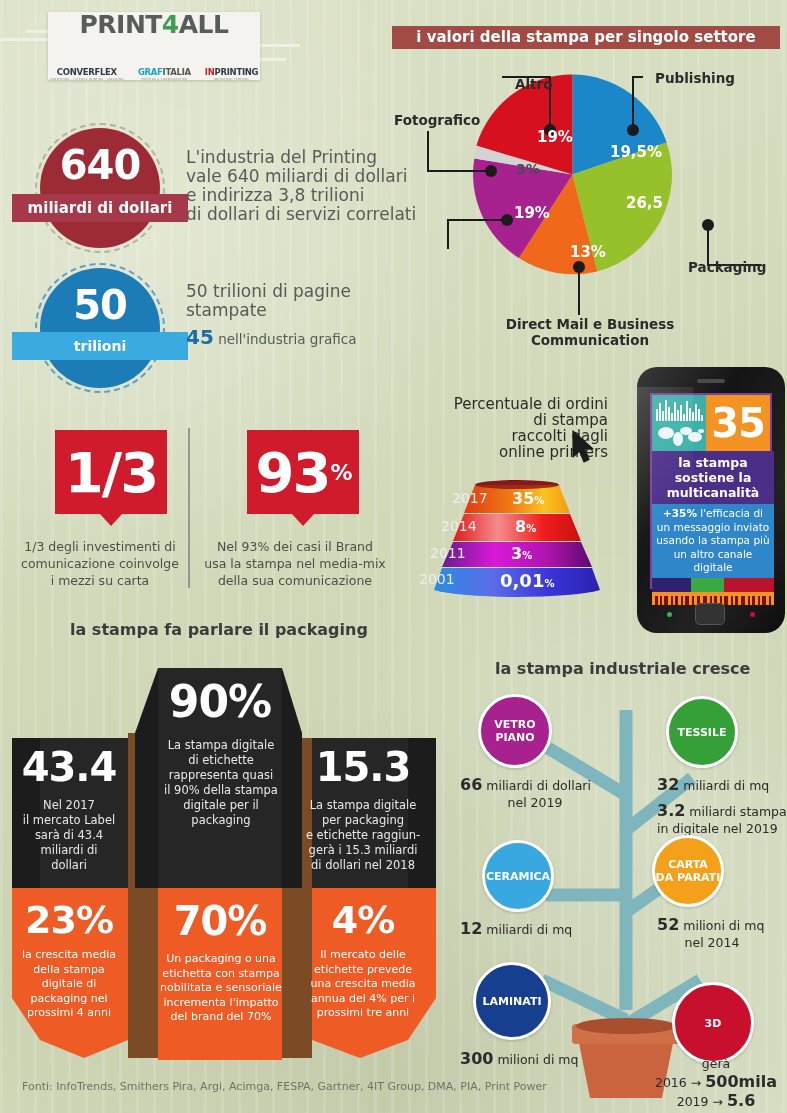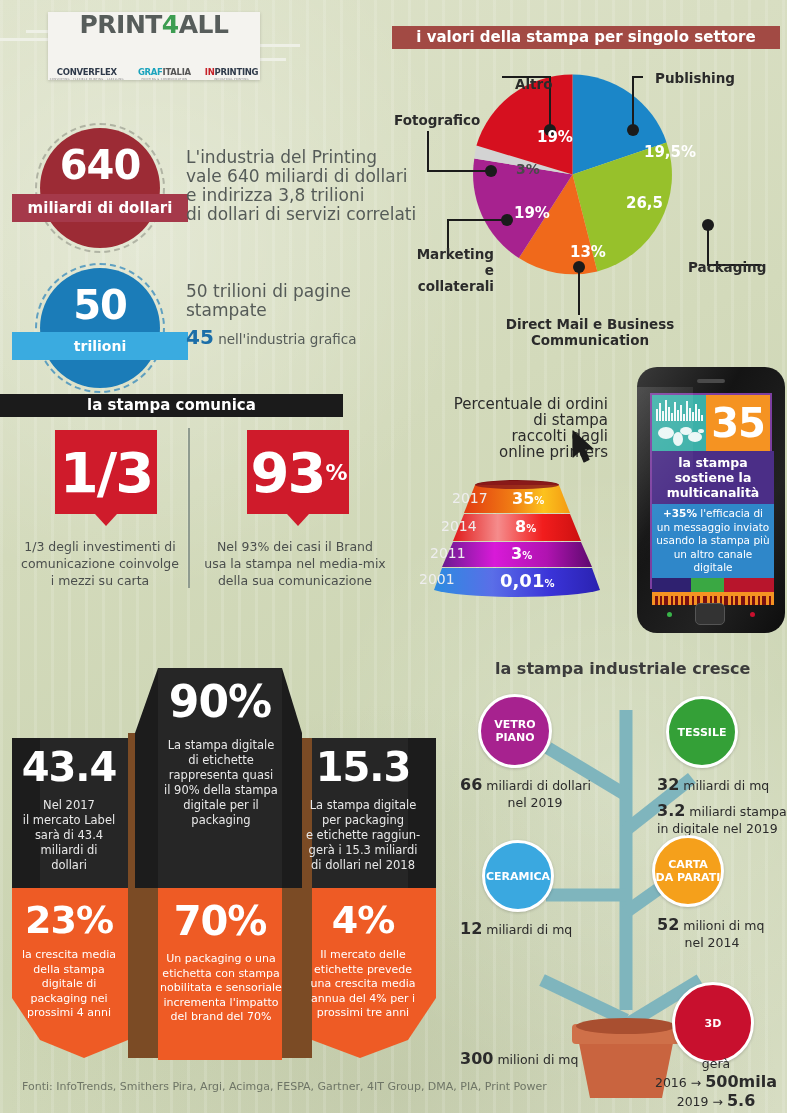--- a/index.html
+++ b/index.html
@@ -85,21 +85,21 @@
   #hdr-tree { left: 495px; top: 659px; }
 
   
   #pie-wrap { position:absolute; left: 470px; top: 72px; width: 205px; height: 205px; }
   #pie-svg { width:205px; height:205px; }
   .pie-lbl { position:absolute; color:#2b2b2b; font-size:13.5px; font-weight:bold; line-height:16px; }
   .pie-val { position:absolute; color:#fff; font-weight:bold; font-size:15px; }
   .pie-val.dark { color:#4a4a4a; }
 
   
-  .flag { position:absolute; width: 102px; }
+  .flag { position:absolute; width: 112px; }
   .flag-body { background:#cf1b2b; height: 84px; position:relative; }
   .flag-body .v {
     position:absolute; inset:0; color:#fff; font-weight:bold;
     font-size: 56px; display:flex; align-items:center; justify-content:center;
     letter-spacing:-2px;
   }
   .flag-body .v sup { font-size: 22px; vertical-align: -2px; margin-left:1px; }
   .flag-tip {
     width:0; height:0; margin: 0 auto;
     border-left: 11px solid transparent; border-right: 11px solid transparent;
@@ -254,33 +254,30 @@
     <circle cx="199" cy="212" r="6" fill="#1b1b1b"></circle>
 
     <path d="M380 210 L328 210 L328 172" stroke="#1b1b1b" stroke-width="2" fill="none"></path>
     <circle cx="328" cy="170" r="6" fill="#1b1b1b"></circle>
   </svg>
 
   <div class="pie-lbl" style="left:487px; top:76px;margin-left:28px;">Altro</div>
   <div class="pie-lbl" style="left:655px; top:70px;">Publishing</div>
   <div class="pie-lbl" style="left:394px; top:112px;">Fotografico</div>
   <div class="pie-lbl" style="left:688px; top:259px;">Packaging</div>
-  <div class="pie-lbl" style="left:404px; top:246px; white-space:pre-line; text-align:right; width:90px;">Marketing
-e collaterali</div>
   <div class="pie-lbl" style="left:480px; top:316px; white-space:pre-line; text-align:center; width:220px;">Direct Mail e Business
 Communication</div>
 
   <div class="pie-val" style="left:537px; top:128px;">19%</div>
-  <div class="pie-val" style="left:644px; top:143px;">19,5%</div>
+  <div class="pie-val" style="left:610px; top:143px;">19,5%</div>
   <div class="pie-val dark" style="left:516px; top:161px; font-size:14px;">3%</div>
   <div class="pie-val" style="left:626px; top:194px;">26,5</div>
   <div class="pie-val" style="left:514px; top:204px;">19%</div>
   <div class="pie-val" style="left:570px; top:243px;">13%</div>
 
-  <div class="bar-header" id="hdr-comunica">la stampa comunica</div>
 
   <div class="flag" id="flag-13">
     <div class="flag-body">
       <div class="v">1/3</div>
     </div>
     <div class="flag-tip"></div>
   </div>
   <div class="flag" id="flag-93">
     <div class="flag-body">
       <div class="v">
@@ -432,20 +429,21 @@
           </g>
         </svg>
       </div>
     </div>
     <div id="phone-home"></div>
     <div class="phone-dot" style="left:30px; background:#39b54a;"></div>
     <div class="phone-dot" style="right:30px; background:#c8102e;"></div>
     <div style="position:absolute; left:0; top:20px; width:56px; height:200px; background:linear-gradient(130deg, rgba(255,255,255,.13), rgba(255,255,255,0) 70%); pointer-events:none;"></div>
   </div>
 
+  <div class="plain-header" id="hdr-packaging">la stampa fa parlare il packaging</div>
 
   <div id="pack-wrap">
     <svg width="440" height="412" viewBox="0 0 440 412">
 
       <path d="M12 90 L12 300 L40 340 L40 90 Z" fill="#7b4b25"></path>
       <path d="M128 85 L128 410 L158 410 L158 85 Z" fill="#7b4b25"></path>
       <path d="M282 90 L282 410 L312 410 L312 90 Z" fill="#7b4b25"></path>
       <path d="M408 90 L408 340 L436 300 L436 90 Z" fill="#7b4b25"></path>
 
       <path d="M40 90 L128 90 L128 240 L40 240 Z" fill="#262626"></path>
@@ -556,20 +554,21 @@
       <b>12</b><span> miliardi di mq</span>
     </div>
 
     <div class="node" style="left:202px; top:155px; width:72px; height:72px; background:#f5a01b; white-space:pre-line;">CARTA
 DA PARATI</div>
     <div class="node-note" style="left:207px; top:236px; width:150px;">
       <b>52</b><span> milioni di mq</span><br>
       <span style="display:inline-block; width:100%; text-align:center; padding-right:40px;">nel 2014</span>
     </div>
 
+    <div class="node" style="left:23px; top:282px; width:78px; height:78px; background:#173f8f;">LAMINATI</div>
     <div class="node-note" style="left:10px; top:370px; width:180px;">
       <b>300</b><span> milioni di mq</span>
     </div>
 
     <div class="node" style="left:222px; top:302px; width:82px; height:82px; background:#c8102e;">3D</div>
     <div id="unit-label" style="left:196px; top:375px; width:140px;">
       <div>gerà</div>
       <div>
         <span>2016</span>
         <span>→</span>

